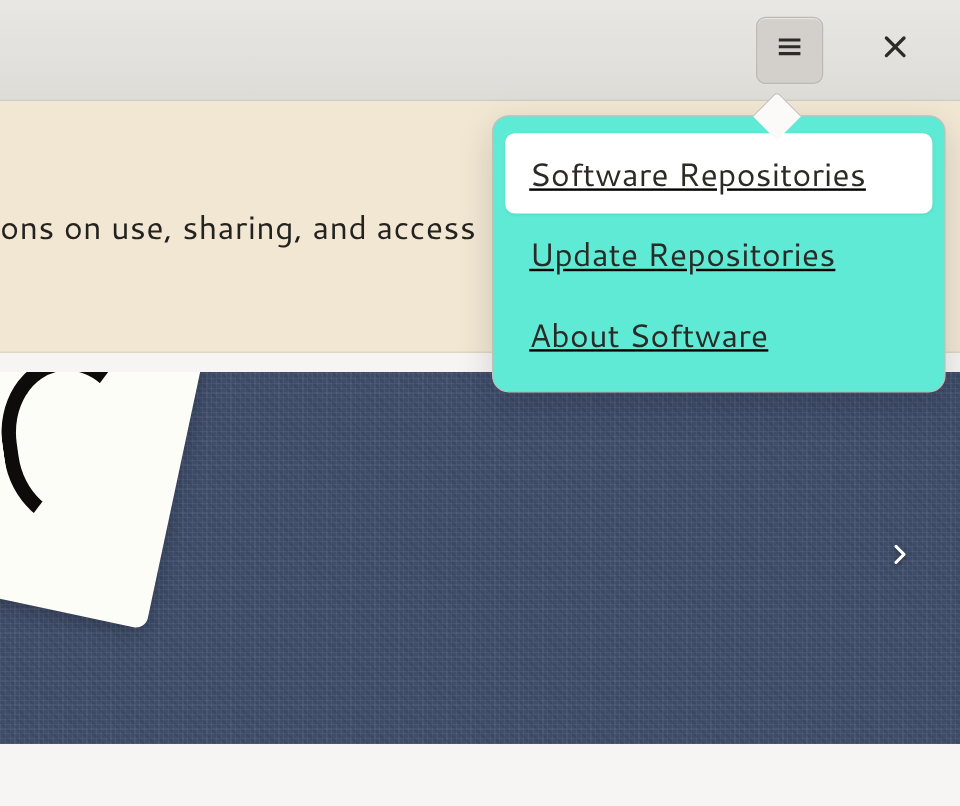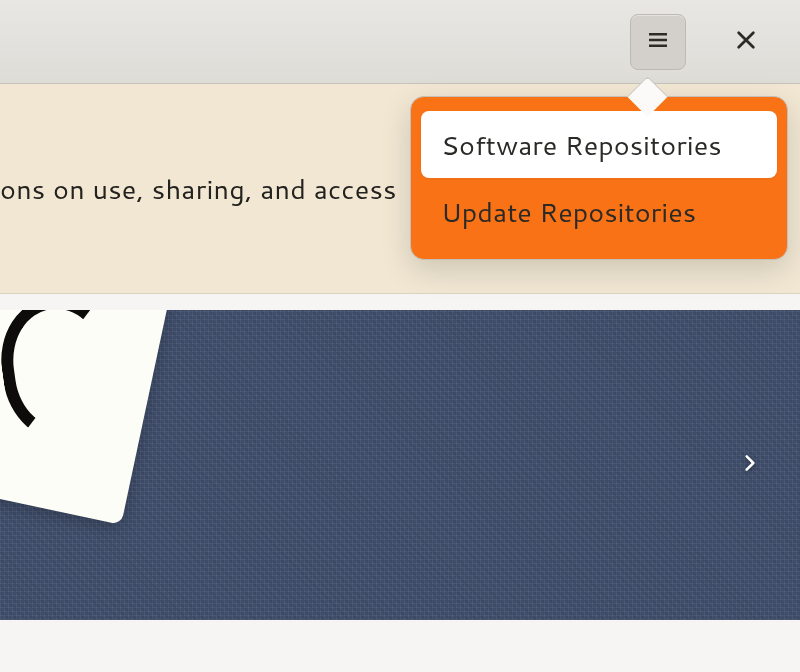--- a/index.html
+++ b/index.html
@@ -110,26 +110,27 @@
     cursor: pointer;
   }
   .banner-next svg { width: 20px; height: 20px; filter: drop-shadow(0 1px 2px rgba(0,0,0,0.5)); }
 
   
   .popover {
     position: absolute;
     top: 96px;
     left: 410px;
     width: 378px;
-    background: #f97316;
+    background: #5eead4;
     border: 1px solid #c3c0ba;
     border-radius: 14px;
     box-shadow: 0 10px 30px rgba(0,0,0,0.15);
     padding: 14px 10px;
     z-index: 100;
+    text-decoration: underline;
   }
   .popover::before {
     content: "";
     position: absolute;
     top: -15px;
     left: 222px;
     width: 28px;
     height: 28px;
     background: #fbfaf8;
     border-left: 1px solid #c3c0ba;
@@ -189,15 +190,18 @@
     </div>
   </div>
 
   <div class="popover">
     <div class="menu-item hover">
       <span>Software Repositories</span>
     </div>
     <div class="menu-item">
       <span>Update Repositories</span>
     </div>
+    <div class="menu-item">
+      <span>About Software</span>
+    </div>
   </div>
 
 </div>
 
 </body></html>

